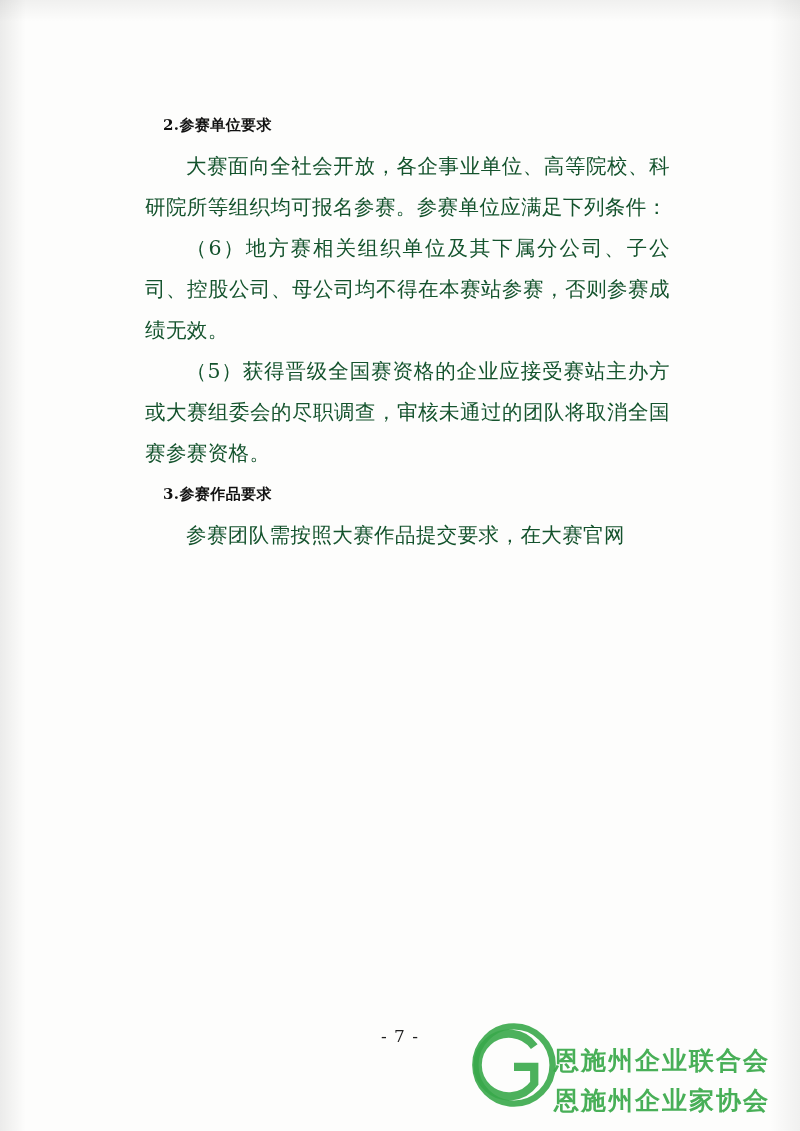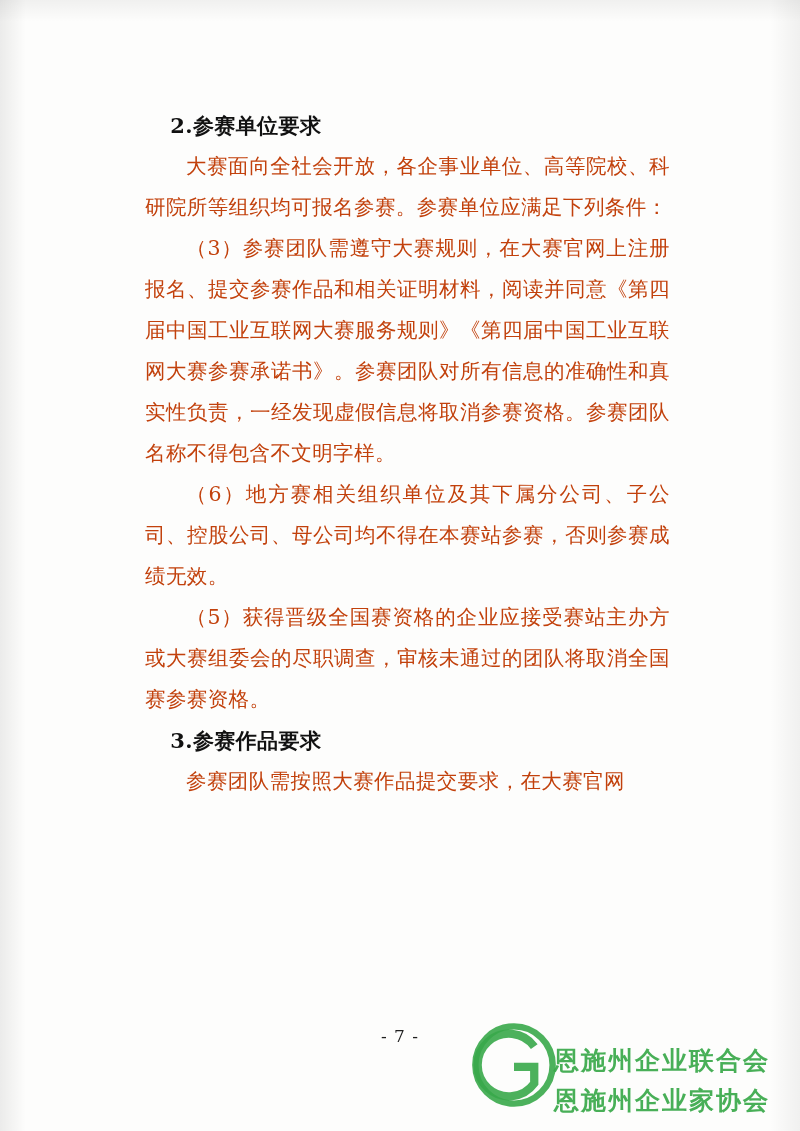--- a/index.html
+++ b/index.html
@@ -52,30 +52,30 @@
     width: 525px;
   }
 
   .para {
     font-size: 20.5px;
     line-height: 41px;
     letter-spacing: 0.4px;
     text-align: justify;
     text-justify: inter-ideograph;
     margin: 0 0 0 0;
-    color: #c2410c;
+    color: #14532d;
     font-family: "DejaVu Serif", "Liberation Serif", serif;
   }
 
   .para.indent {
     text-indent: 2em;
   }
 
   .heading {
-    font-size: 21px;
+    font-size: 15px;
     line-height: 41px;
     letter-spacing: 0.4px;
     font-weight: bold;
     text-indent: 1.2em;
     margin: 0;
     color: #111111;
   }
 
   .page-number {
     position: absolute;
@@ -130,21 +130,20 @@
   <div class="scan-edge-top"></div>
 
   <div class="content">
 
     <p class="heading">2.参赛单位要求</p>
 
     <p class="para indent">大赛面向全社会开放，各企事业单位、高等院校、科研院所等组织均可报名参赛。参赛单位应满足下列条件：</p>
 
 
 
-    <p class="para indent">（3）参赛团队需遵守大赛规则，在大赛官网上注册报名、提交参赛作品和相关证明材料，阅读并同意《第四届中国工业互联网大赛服务规则》《第四届中国工业互联网大赛参赛承诺书》。参赛团队对所有信息的准确性和真实性负责，一经发现虚假信息将取消参赛资格。参赛团队名称不得包含不文明字样。</p>
 
     <p class="para indent">（6）地方赛相关组织单位及其下属分公司、子公司、控股公司、母公司均不得在本赛站参赛，否则参赛成绩无效。</p>
 
     <p class="para indent">（5）获得晋级全国赛资格的企业应接受赛站主办方或大赛组委会的尽职调查，审核未通过的团队将取消全国赛参赛资格。</p>
 
     <p class="heading">3.参赛作品要求</p>
 
     <p class="para indent">参赛团队需按照大赛作品提交要求，在大赛官网</p>
 
   </div>

